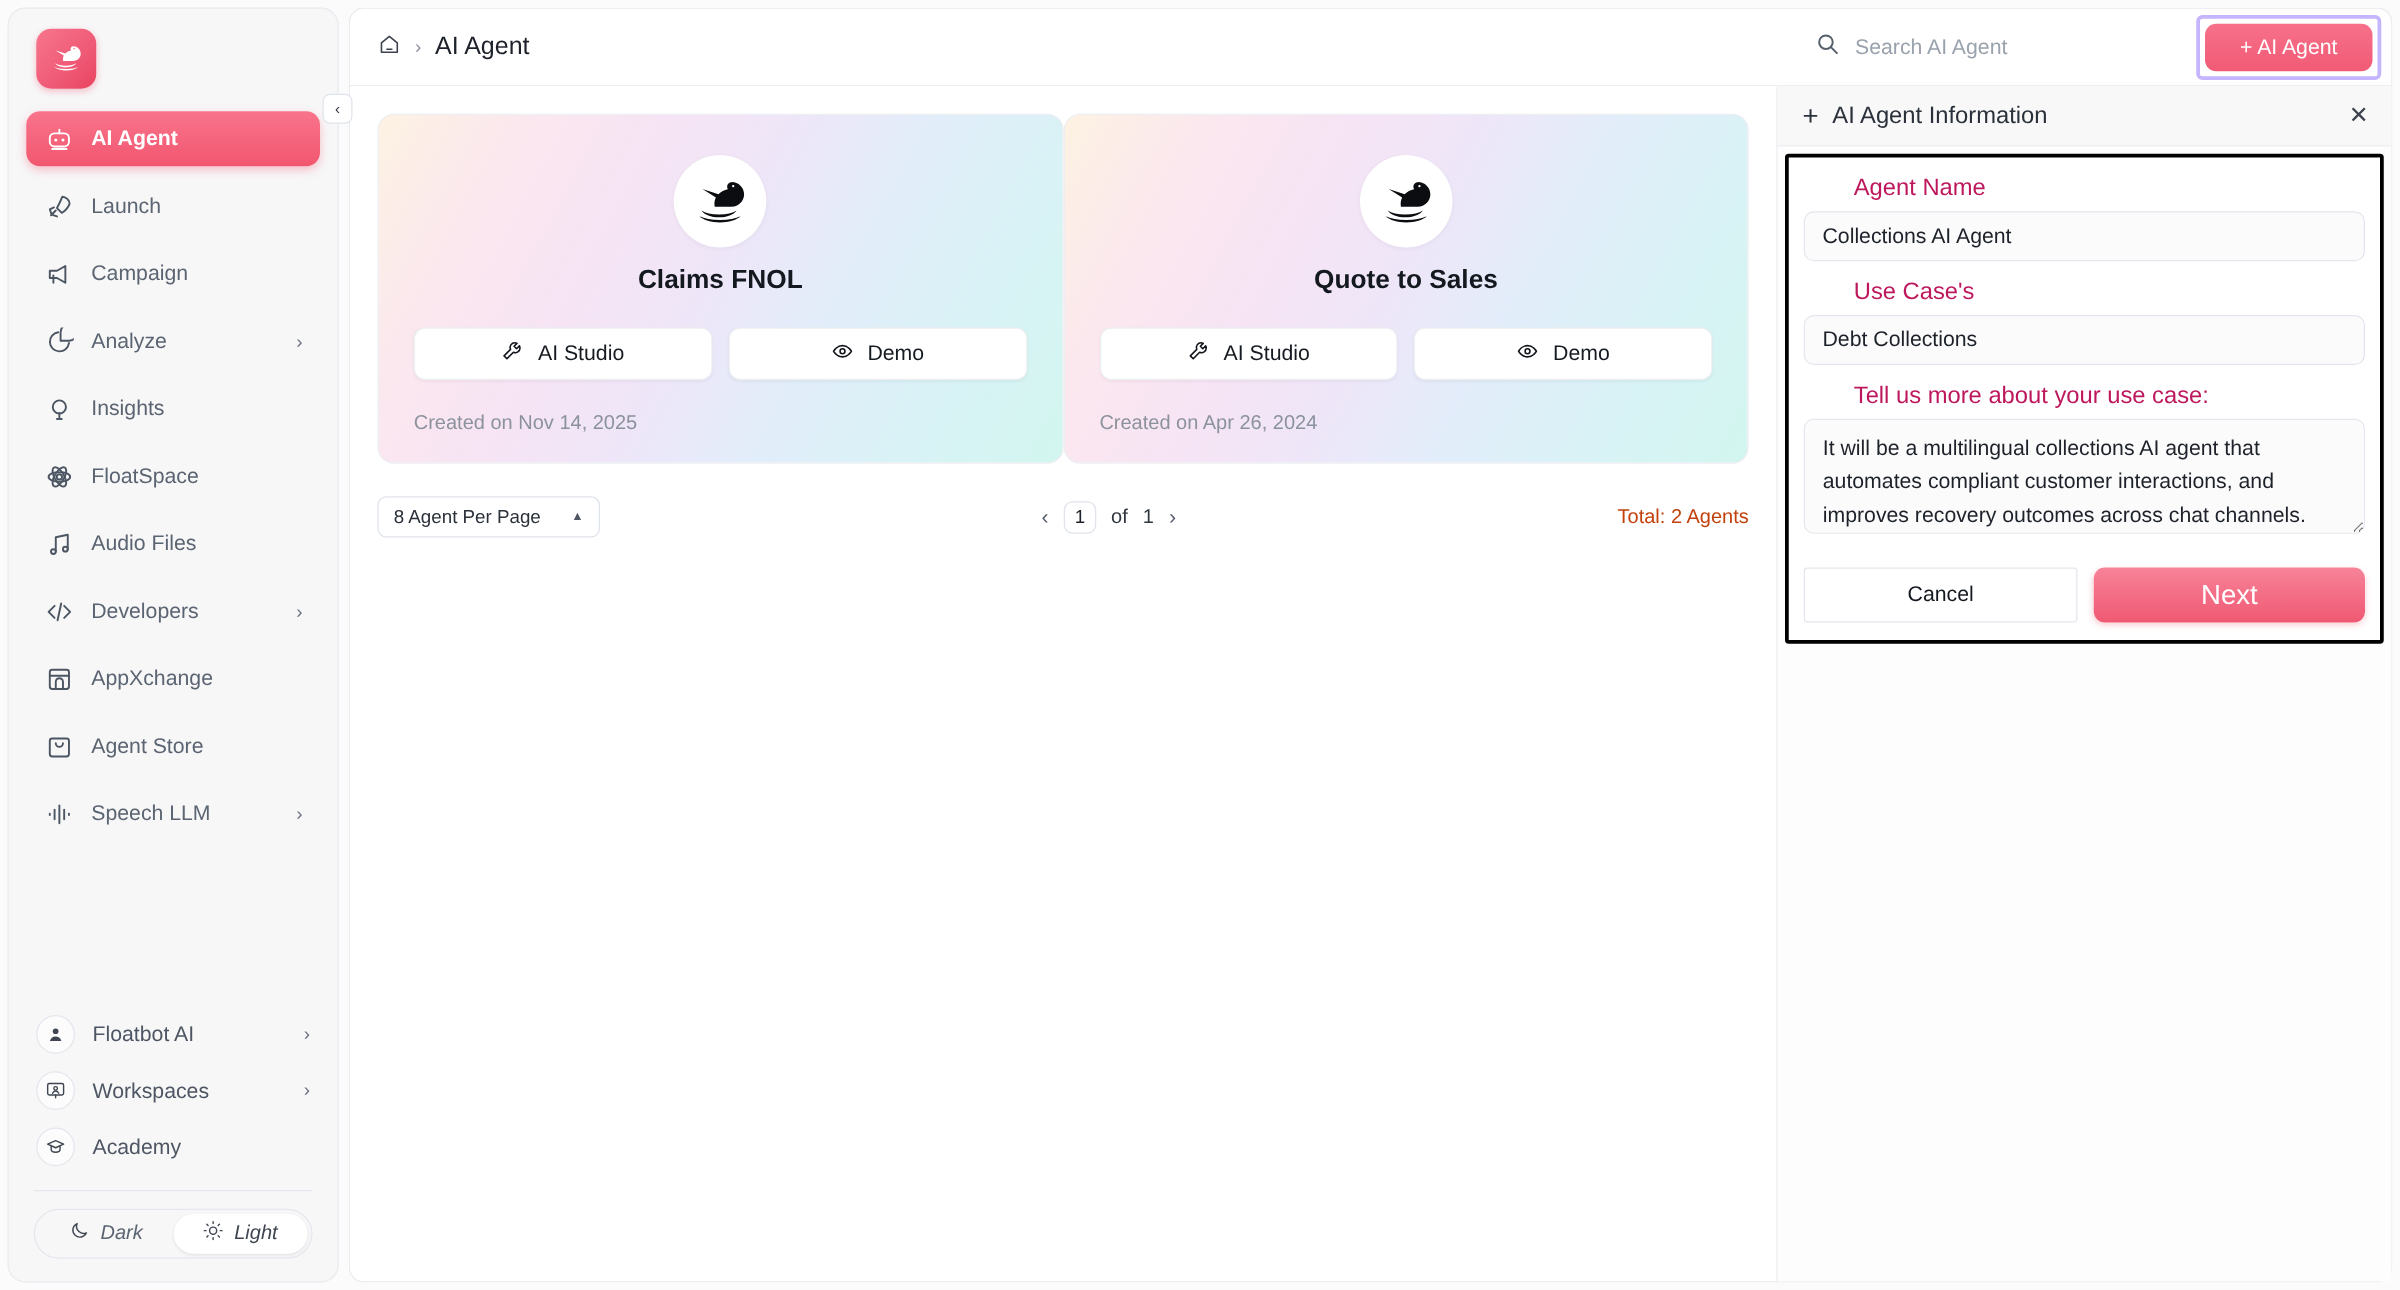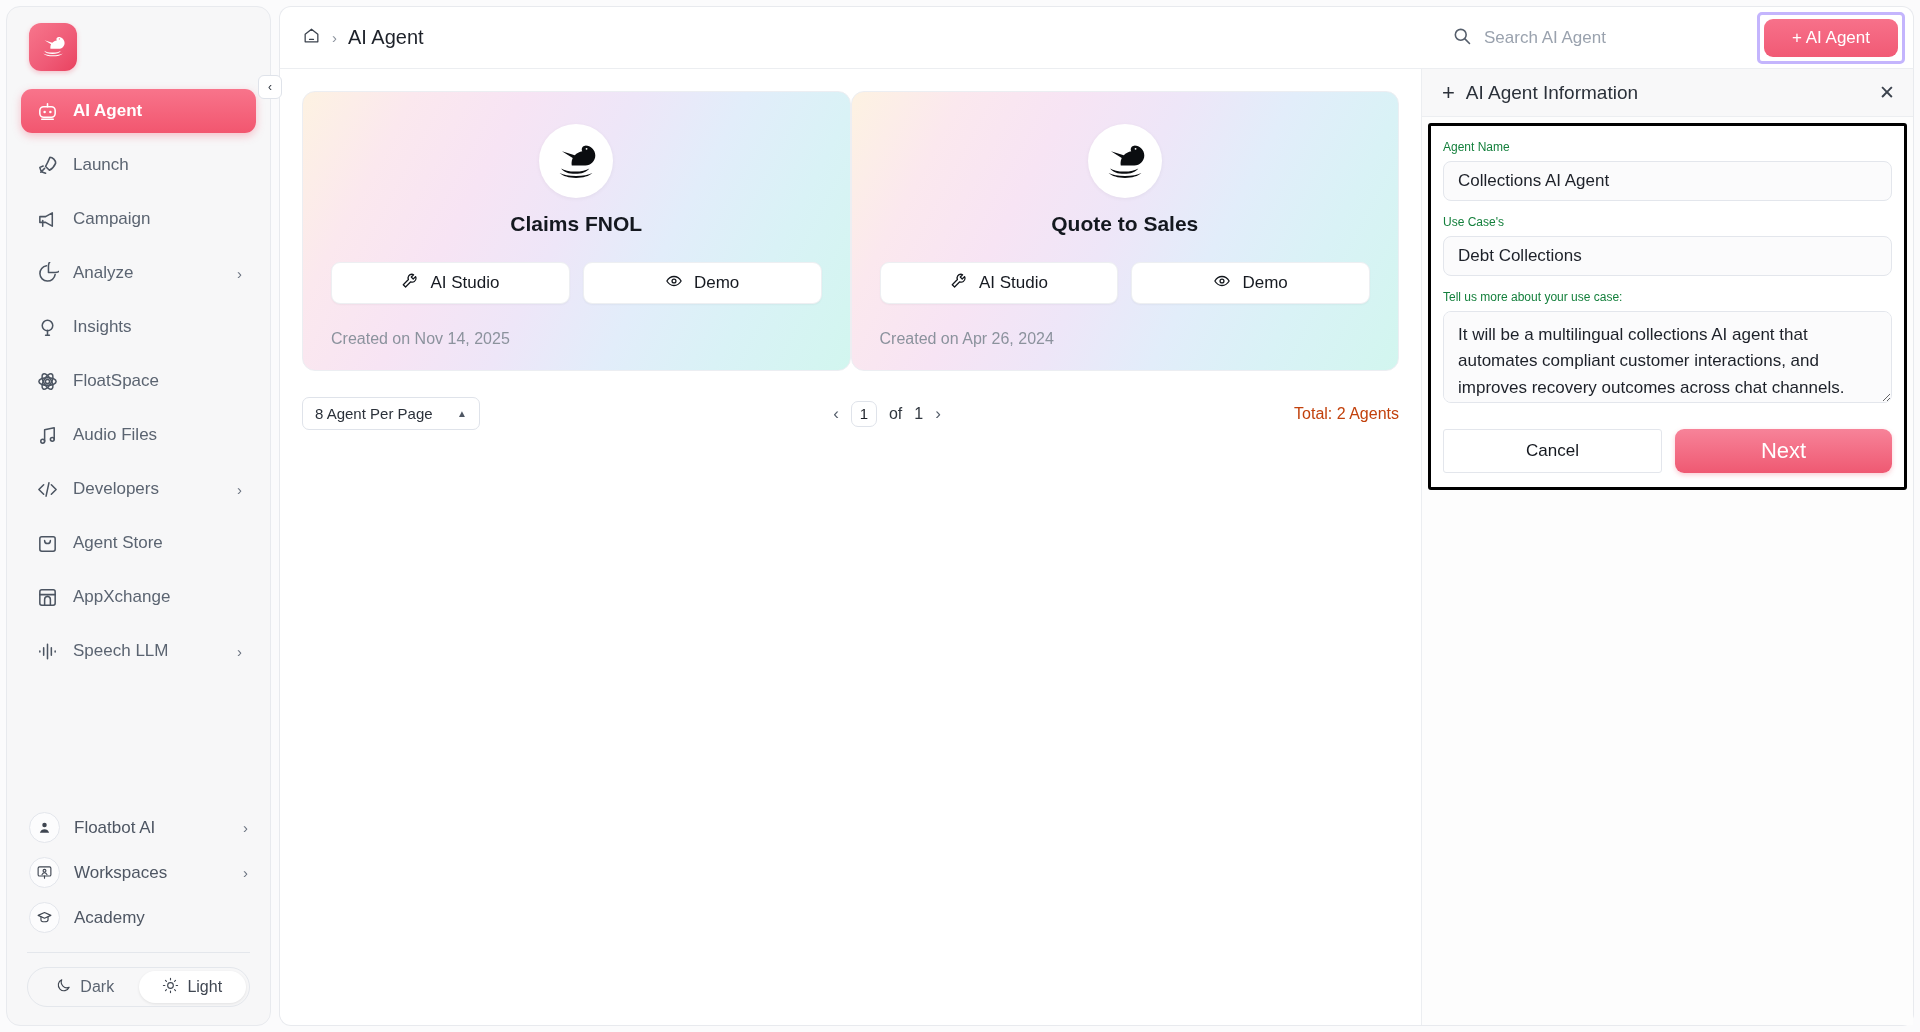--- a/index.html
+++ b/index.html
@@ -102,20 +102,21 @@
   .divider { height: 1px; background: #e4e7ec; margin: 10px 20px 0 20px; }
 
   .theme-toggle {
     margin: 14px 20px 18px 20px;
     height: 40px;
     border: 1px solid #e4e7ec;
     border-radius: 20px;
     background: #f7f7f8;
     display: flex; align-items: center;
     padding: 3px;
+    font-style: italic;
   }
   .theme-opt {
     flex: 1; height: 100%;
     border-radius: 17px;
     display: flex; align-items: center; justify-content: center;
     gap: 8px;
     font-size: 16px; color: #5b6471;
     cursor: pointer;
   }
   .theme-opt.sel { background: #ffffff; box-shadow: 0 1px 3px rgba(0,0,0,.09); color: #3f4651; }
@@ -280,21 +281,21 @@
   .rp-title { font-size: 19px; color: #2b313a; flex: 1; }
   .rp-close { font-size: 19px; color: #3b424d; cursor: pointer; line-height: 1; }
 
   .rp-form-hl {
     margin: 6px 6px 0 6px;
     border: 3px solid #000;
     border-radius: 3px;
     background: #ffffff;
     padding: 14px 12px 14px 12px;
   }
-  .field-label { font-size: 12px; color: #15803d; margin-bottom: 7px; }
+  .field-label { font-size: 19px; color: #be185d; margin-bottom: 7px; margin-left: 40px; }
   .field-input {
     width: 100%;
     height: 40px;
     border: 1px solid #e3e6ec;
     border-radius: 8px;
     background: #fbfbfc;
     padding: 0 14px;
     font-family: inherit;
     font-size: 17px;
     color: #1d2129;
@@ -445,35 +446,35 @@
               <path d="M8 7l-5 5 5 5M16 7l5 5-5 5M13.5 5l-3 14"></path>
             </svg>
         </span>
         <span class="lbl">Developers</span>
         <span class="chev">›</span>
       </div>
 
       <div class="nav-item">
         <span class="ic">
           <svg viewBox="0 0 24 24">
+              <rect x="4" y="4" width="16" height="16" rx="2"></rect>
+              <path d="M4 9h16M9 20v-6a3 3 0 016 0v6"></path>
+            </svg>
+        </span>
+        <span class="lbl">AppXchange</span>
+      </div>
+
+      <div class="nav-item">
+        <span class="ic">
+          <svg viewBox="0 0 24 24">
               <rect x="4" y="5" width="16" height="15" rx="2"></rect>
               <path d="M9 9a3 3 0 006 0"></path>
             </svg>
         </span>
         <span class="lbl">Agent Store</span>
-      </div>
-
-      <div class="nav-item">
-        <span class="ic">
-          <svg viewBox="0 0 24 24">
-              <rect x="4" y="4" width="16" height="16" rx="2"></rect>
-              <path d="M4 9h16M9 20v-6a3 3 0 016 0v6"></path>
-            </svg>
-        </span>
-        <span class="lbl">AppXchange</span>
       </div>
 
       <div class="nav-item">
         <span class="ic">
           <svg viewBox="0 0 24 24">
               <path d="M4 11.5v1M8 8v8M12 4.5v15M16 8v8M20 11.5v1"></path>
             </svg>
         </span>
         <span class="lbl">Speech LLM</span>
         <span class="chev">›</span>

